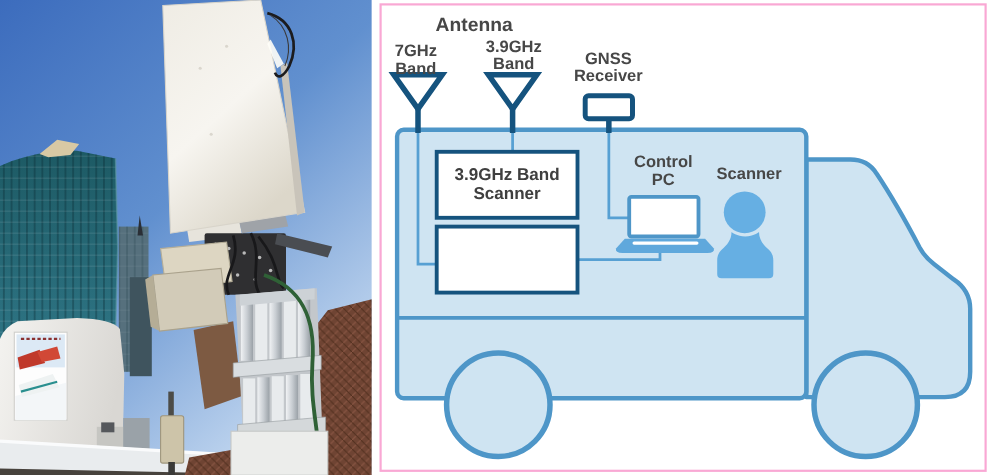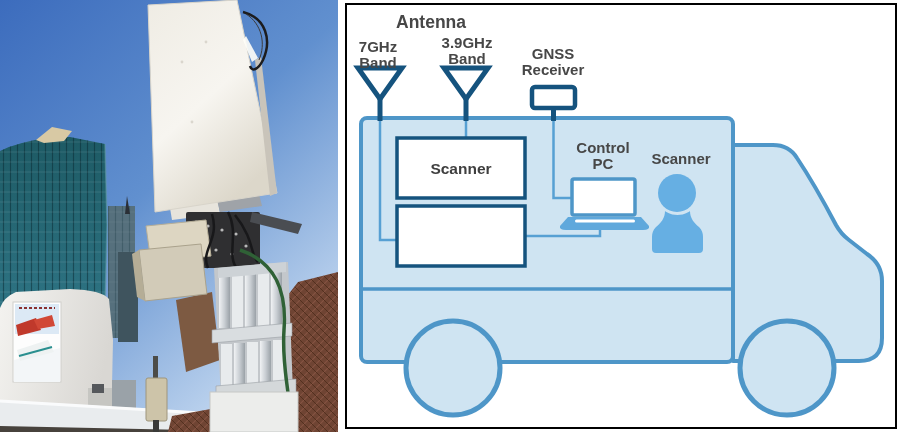--- a/index.html
+++ b/index.html
@@ -4,21 +4,21 @@
 <style>
   html,body{margin:0;padding:0;}
   body{
     width:900px;height:432px;position:relative;overflow:hidden;
     background:#ffffff;font-family:"Liberation Sans",sans-serif;
   }
   .photo-wrap{position:absolute;left:0;top:0;width:338px;height:432px;}
   .photo-wrap svg{display:block;width:338px;height:432px;}
   .diagram-panel{
     position:absolute;left:345px;top:3px;width:552px;height:426px;
-    box-sizing:border-box;border:2px solid #000000;background:#ffffff;
+    box-sizing:border-box;border:2px solid #f9a8d4;background:#ffffff;
   }
   .diagram-panel svg{position:absolute;left:0;top:0;width:548px;height:422px;}
   .lbl{
     position:absolute;color:#474747;font-weight:600;text-align:center;
     font-size:15px;line-height:16px;white-space:nowrap;
     transform:translateX(-50%);
   }
   .lbl.heading{font-size:17.5px;line-height:18px;}
   .boxlbl{
     position:absolute;display:flex;flex-direction:column;align-items:center;
@@ -249,20 +249,21 @@
   <div>3.9GHz</div>
   <div>Band</div>
 </div>
 
 <div class="lbl" style="left:206px;top:41px;">
   <div>GNSS</div>
   <div>Receiver</div>
 </div>
 
 <div class="boxlbl" style="left:50px;top:133px;width:128px;height:60px;">
+  <div>3.9GHz Band</div>
   <div>Scanner</div>
 </div>
 
 
 <div class="lbl" style="left:256px;top:135px;">
   <div>Control</div>
   <div>PC</div>
 </div>
 
 <div class="lbl" style="left:334px;top:146px;">Scanner</div>

